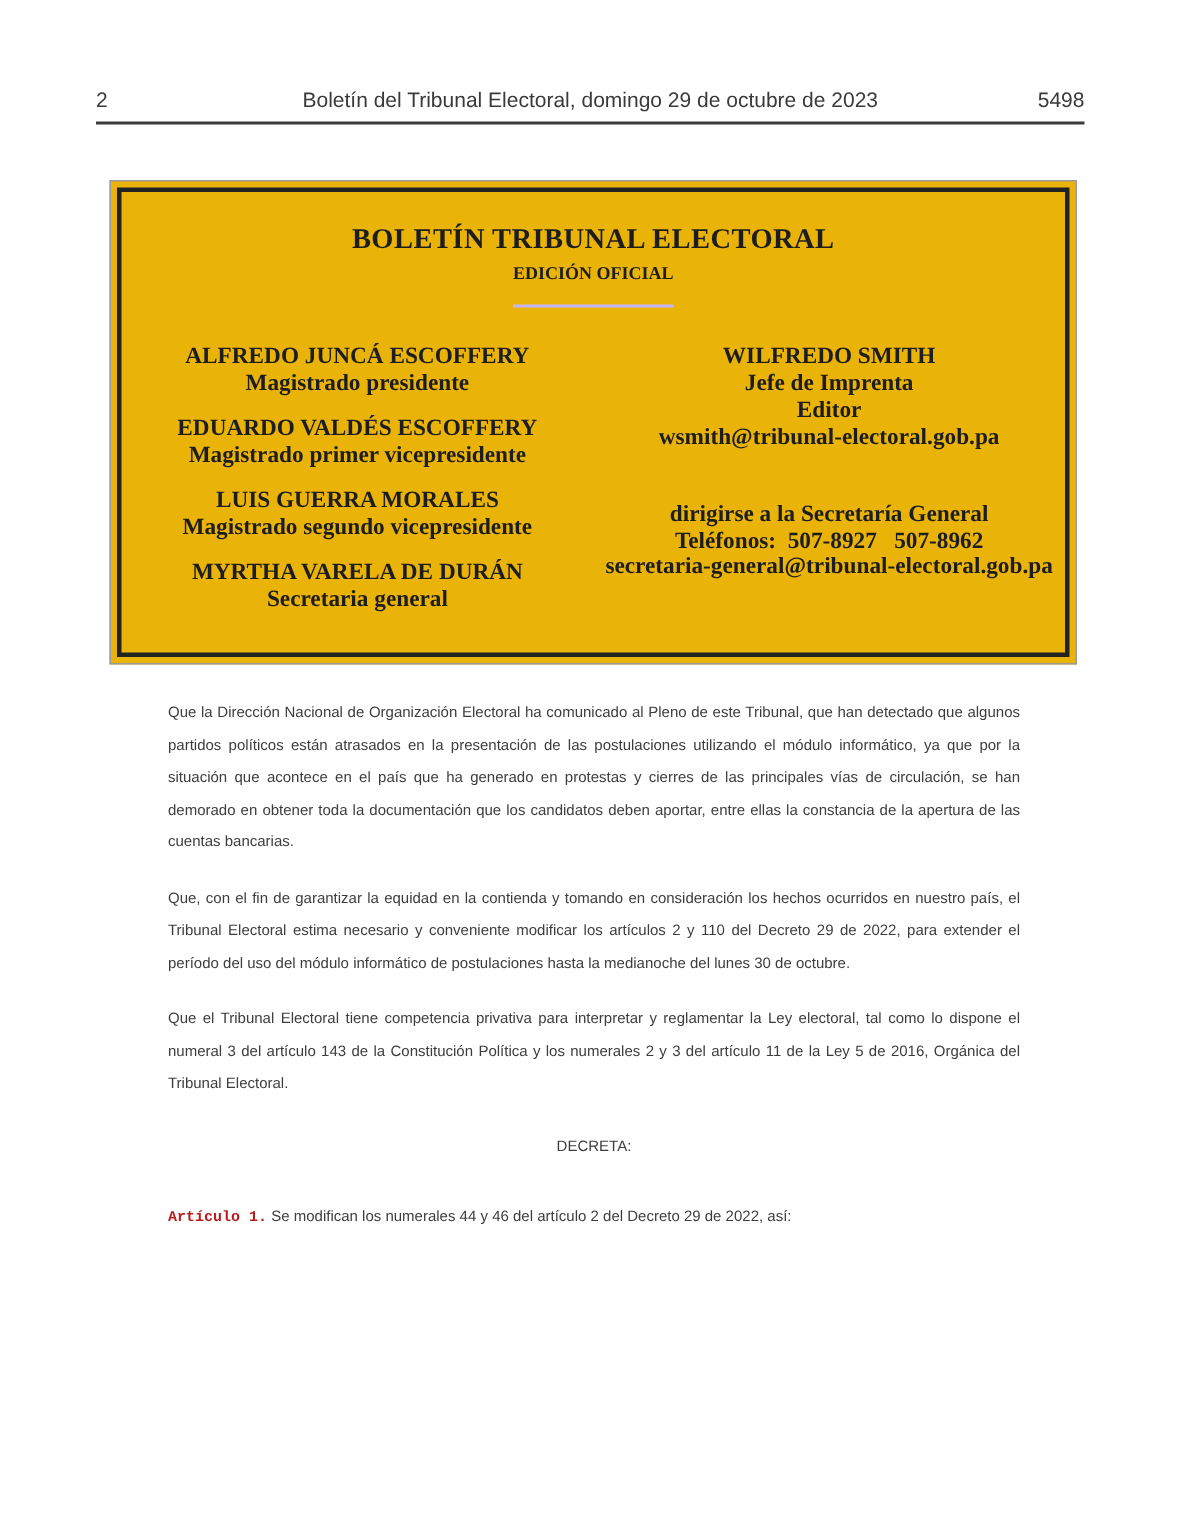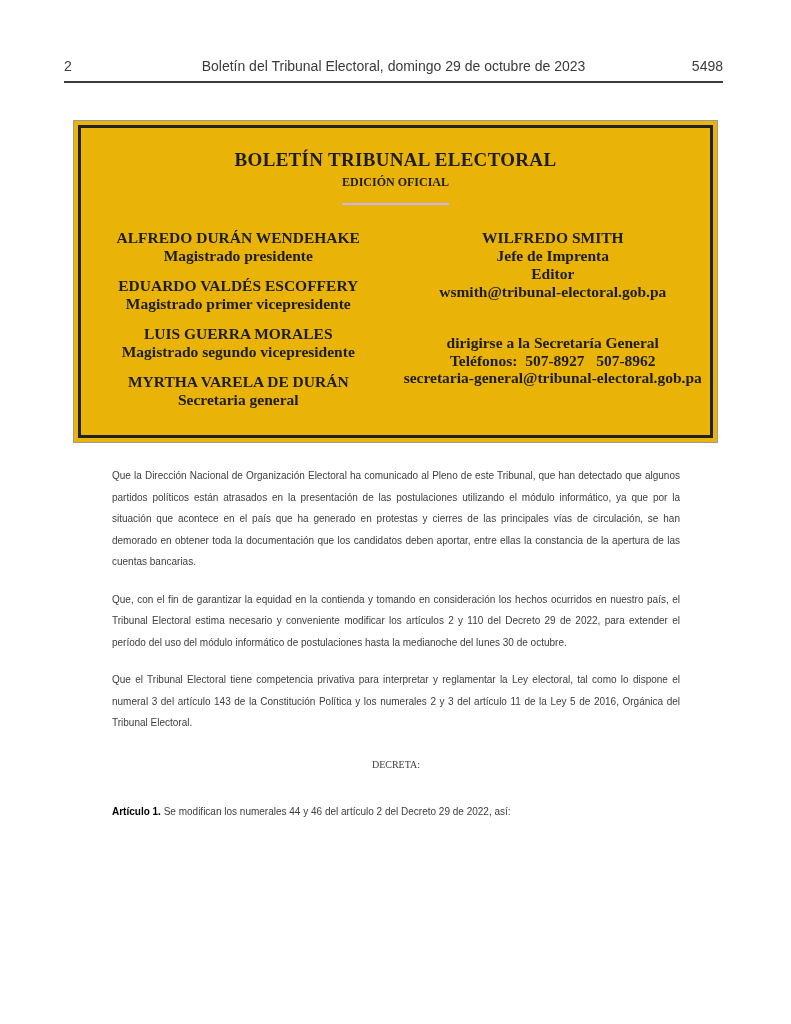--- a/index.html
+++ b/index.html
@@ -81,23 +81,22 @@
     width: 568px;
     font-size: 10px;
     line-height: 21.5px;
     color: #3d3d3d;
     text-align: justify;
   }
   .doc-body p { margin: 0 0 16px 0; }
   .decreta {
     text-align: center !important;
     margin: 20px 0 26px 0 !important;
-    font-family: Liberation Serif, serif;
   }
-  .article-label { font-weight: bold; color: #000000; }
+  .article-label { font-weight: bold; color: #b91c1c; font-family: Liberation Mono, monospace; }
 </style>
 </head>
 <body>
 
 <div class="page">
 
   <div class="running-header">
     <span class="hdr-left">2</span>
     <span class="hdr-mid">Boletín del Tribunal Electoral, domingo 29 de octubre de 2023</span>
     <span class="hdr-right">5498</span>
@@ -107,21 +106,21 @@
     <div class="masthead-inner">
       <div class="mh-title">BOLETÍN TRIBUNAL ELECTORAL</div>
       <div>
         <span class="mh-subtitle">EDICIÓN OFICIAL</span>
       </div>
 
       <div class="mh-columns">
 
         <div class="mh-col">
           <div class="official">
-            <div class="off-name">ALFREDO DURÁN WENDEHAKE</div>
+            <div class="off-name">ALFREDO JUNCÁ ESCOFFERY</div>
             <div class="off-role">Magistrado presidente</div>
           </div>
           <div class="official">
             <div class="off-name">EDUARDO VALDÉS ESCOFFERY</div>
             <div class="off-role">Magistrado primer vicepresidente</div>
           </div>
           <div class="official">
             <div class="off-name">LUIS GUERRA MORALES</div>
             <div class="off-role">Magistrado segundo vicepresidente</div>
           </div>

